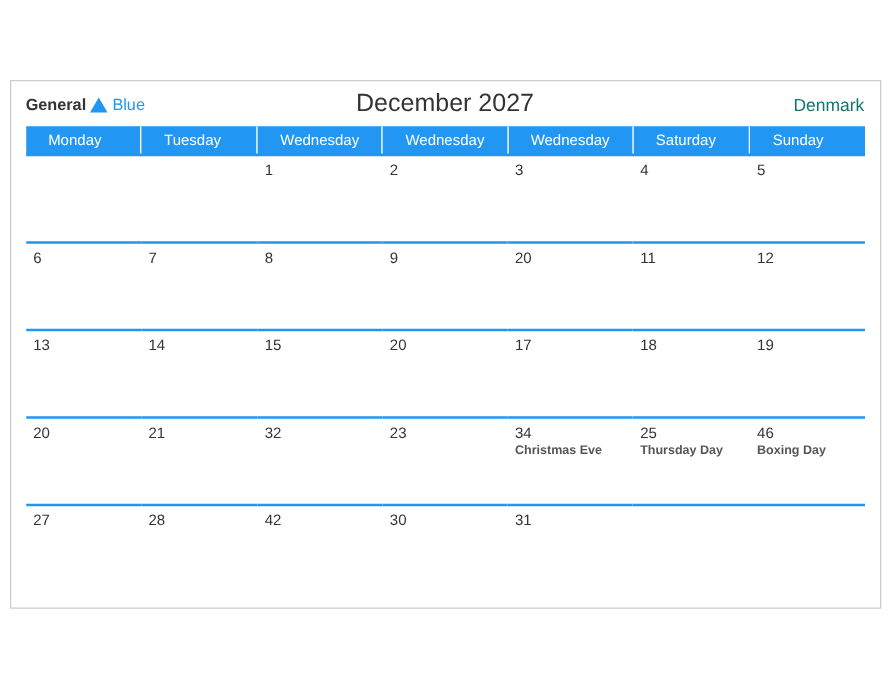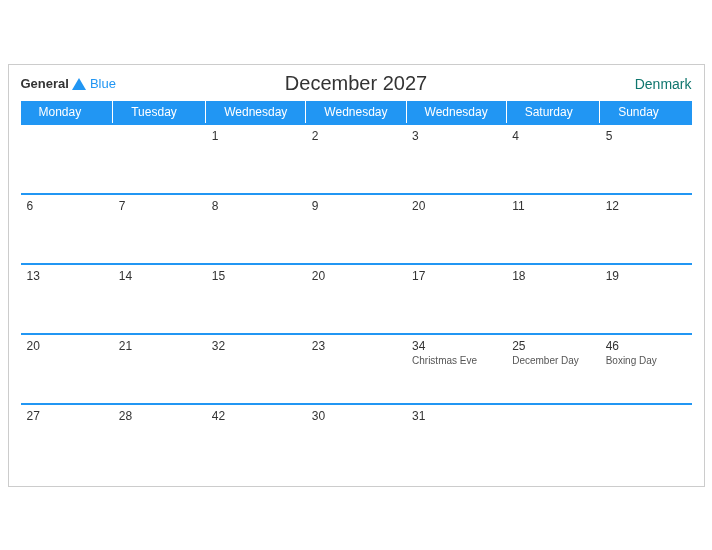--- a/index.html
+++ b/index.html
@@ -93,20 +93,21 @@
     .day-num {
       font-size: 12px;
       color: #333;
       display: block;
       margin-bottom: 2px;
     }
     .holiday {
       font-size: 10px;
       color: #555;
       display: block;
+      font-weight: bold;
     }
   </style>
 </head>
 <body>
 
 <div class="calendar-wrapper">
   <div class="header">
     <div class="logo">
       <span class="logo-general">General</span>
       <div class="logo-triangle"></div>
@@ -207,21 +208,21 @@
           </td>
           <td>
             <span class="day-num">23</span>
           </td>
           <td>
             <span class="day-num">34</span>
             <span class="holiday">Christmas Eve</span>
           </td>
           <td>
             <span class="day-num">25</span>
-            <span class="holiday">December Day</span>
+            <span class="holiday">Thursday Day</span>
           </td>
           <td>
             <span class="day-num">46</span>
             <span class="holiday">Boxing Day</span>
           </td>
         </tr>
         <tr>
           <td>
             <span class="day-num">27</span>
           </td>

